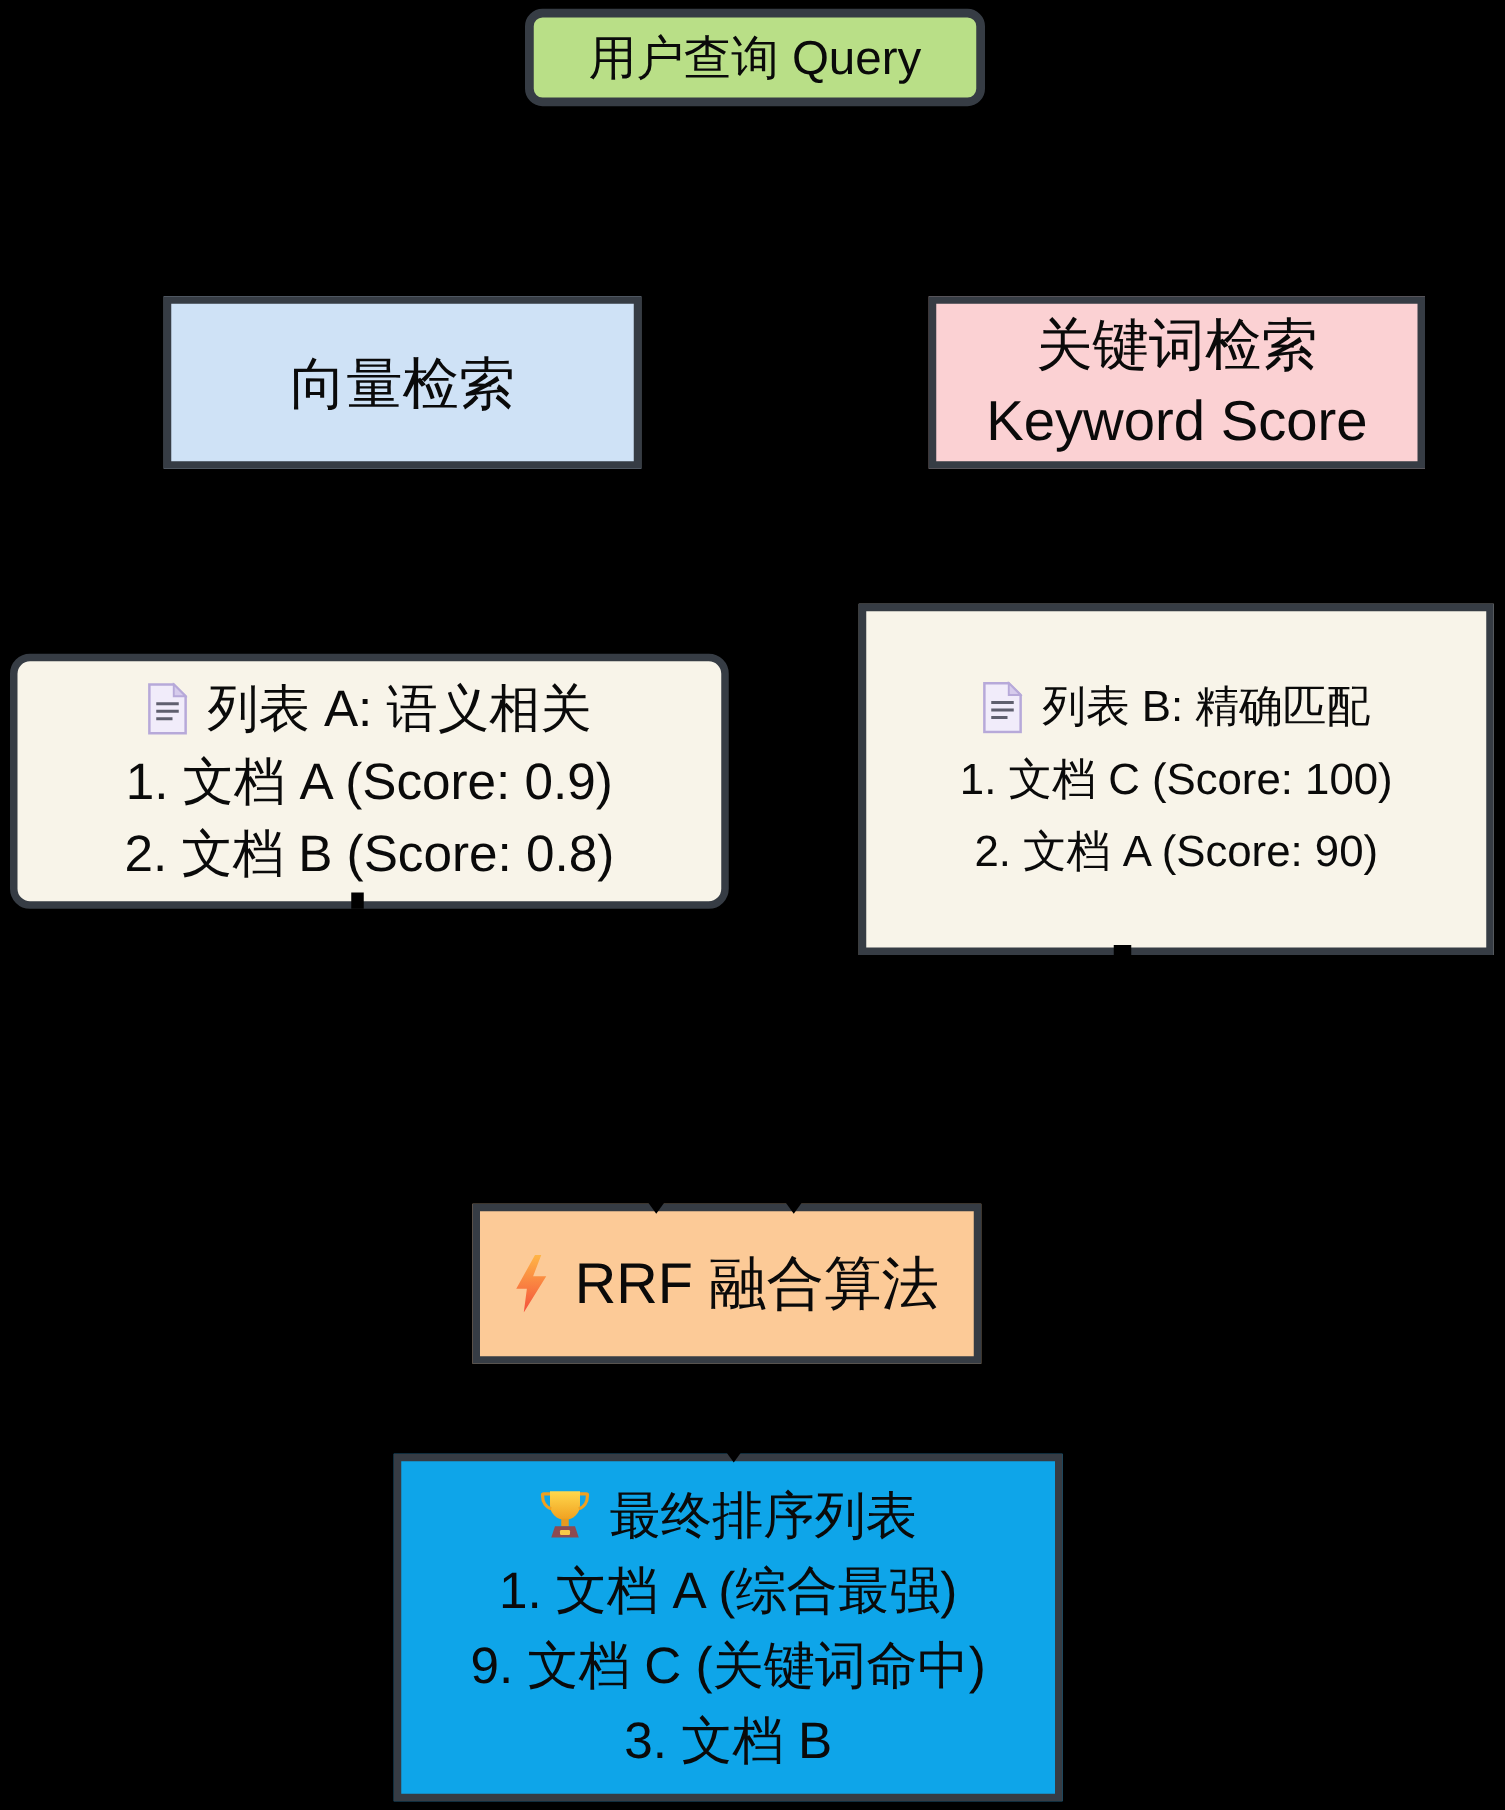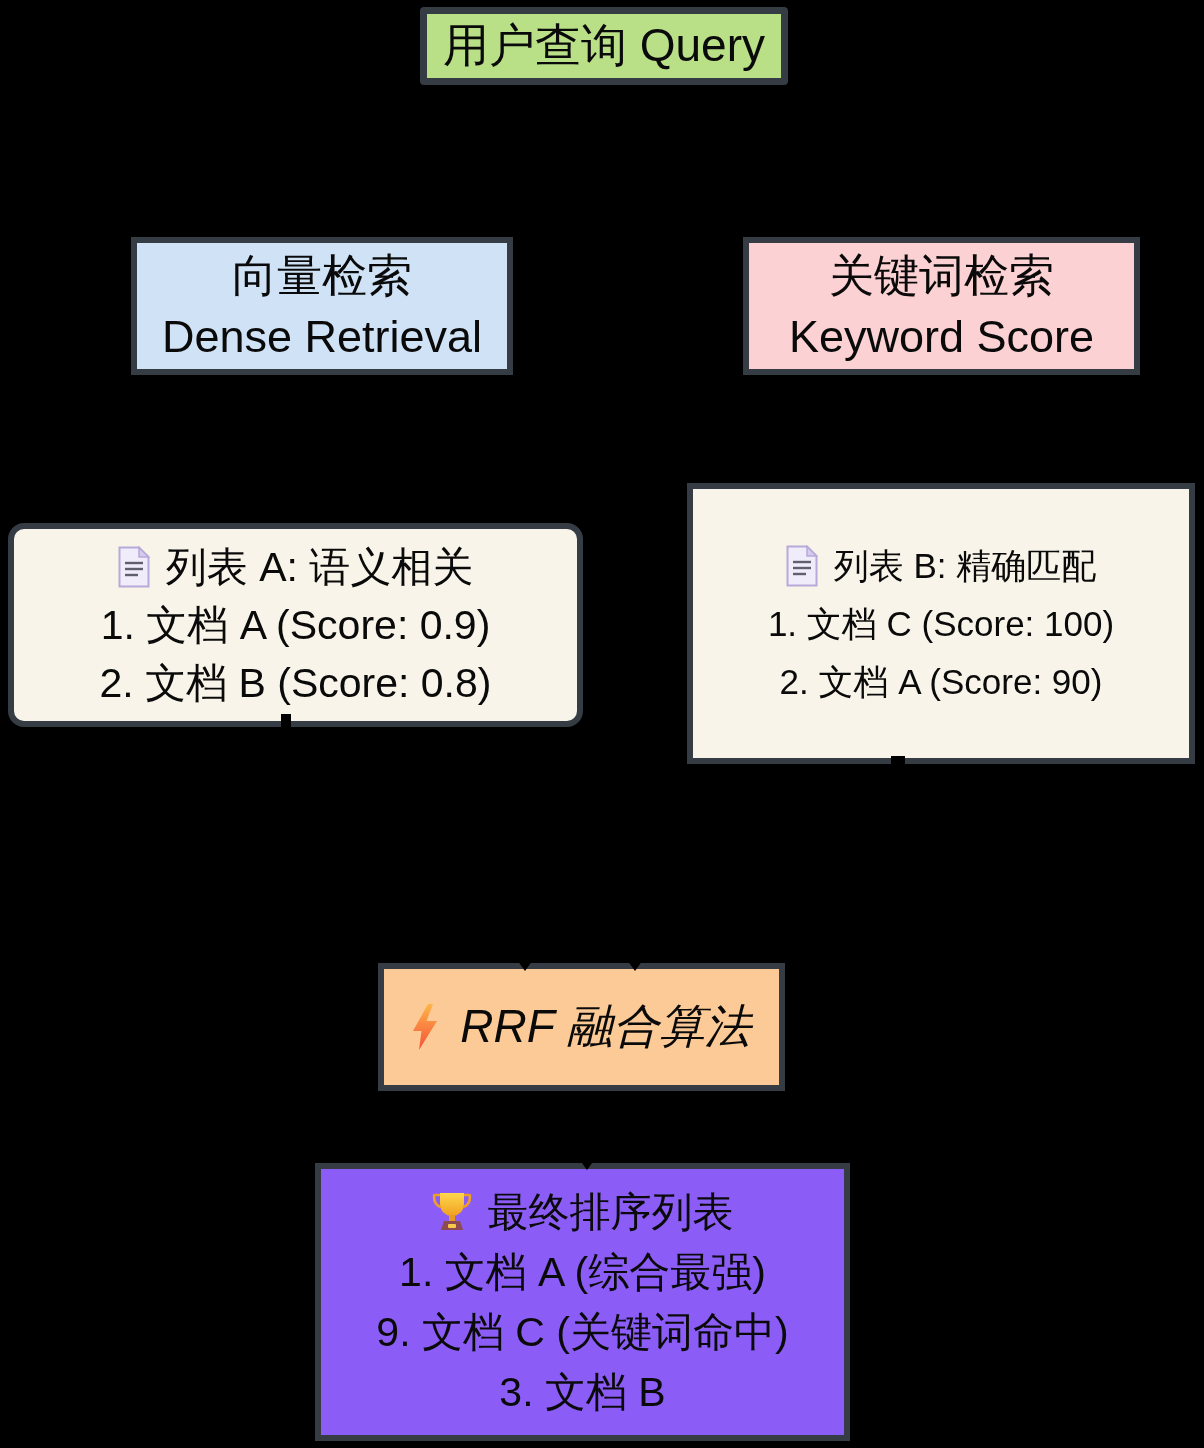--- a/index.html
+++ b/index.html
@@ -13,29 +13,29 @@
   .node{
     position:absolute;
     box-sizing:border-box;
     border:6px solid #363c44;
     display:flex;flex-direction:column;
     align-items:center;justify-content:center;
     text-align:center;
     color:#0a0a0a;
     z-index:2;
   }
-  #query{left:420px;top:7px;width:368px;height:78px;border-radius:4px;border-width:7px;font-size:46px;}
+  #query{left:420px;top:7px;width:368px;height:78px;border-radius:14px;border-width:7px;font-size:38px;}
   #dense{left:100px;top:237px;width:382px;height:138px;font-size:45px;line-height:61px;}
   #keyword{left:743px;top:237px;width:397px;height:138px;font-size:45px;line-height:61px;}
   #lista{left:8px;top:523px;width:575px;height:204px;font-size:41px;line-height:58px;border-radius:16px;}
   #listb{left:687px;top:483px;width:508px;height:281px;font-size:35px;line-height:58px;}
   #rrf{left:378px;top:963px;width:407px;height:128px;font-size:46px;}
   #final{left:315px;top:1163px;width:535px;height:278px;font-size:41px;line-height:60px;}
   .hdr{display:flex;align-items:center;justify-content:center;gap:16px;}
-  .rrf-row{display:flex;align-items:center;justify-content:space-between;gap:22px;font-style:italic;}
+  .rrf-row{display:flex;align-items:center;justify-content:space-between;gap:22px;}
   .icon{display:inline-flex;flex:0 0 auto;}
   .arrowhead{
     position:absolute;width:0;height:0;z-index:5;
     border-left:13px solid transparent;
     border-right:13px solid transparent;
     border-top:18px solid #000;
   }
   #ah-a{left:512px;top:953px;}
   #ah-b{left:622px;top:953px;}
   #ah-final{left:574px;top:1152px;}
@@ -47,21 +47,20 @@
 <body>
 
 <div id="canvas" style="background-color: rgb(0, 0, 0);">
 
   <div class="node" id="query" style="background-color: rgb(185, 223, 135); border-color: rgb(54, 60, 68); color: rgb(10, 10, 10);">
     <div>用户查询 Query</div>
   </div>
 
   <div class="node" id="dense" style="background-color: rgb(207, 226, 246); border-color: rgb(54, 60, 68); color: rgb(10, 10, 10); margin-left: 31px;">
     <div>向量检索</div>
-    <div>Dense Retrieval</div>
   </div>
 
   <div class="node" id="keyword" style="background-color: rgb(251, 209, 211); border-color: rgb(54, 60, 68); color: rgb(10, 10, 10);">
     <div>关键词检索</div>
     <div>Keyword Score</div>
   </div>
 
   <div class="node" id="lista" style="background-color: rgb(248, 244, 233); border-color: rgb(54, 60, 68); color: rgb(10, 10, 10);">
     <div class="hdr">
       <span class="icon">
@@ -110,21 +109,21 @@
                 <stop offset="1" stop-color="#f4503c"></stop>
             </linearGradient>
           </defs>
           <path d="M16 0 L1 27 H9.5 L7 46 L25 17 H14.5 L21 0 Z" fill="url(#lg)"></path>
         </svg>
       </span>
       <span>RRF 融合算法</span>
     </div>
   </div>
 
-  <div class="node" id="final" style="background-color: #8b5cf6; border-color: rgb(54, 60, 68); color: rgb(10, 10, 10);">
+  <div class="node" id="final" style="background-color: #0ea5e9; border-color: rgb(54, 60, 68); color: rgb(10, 10, 10);">
     <div class="hdr">
       <span class="icon">
         <svg width="40" height="42" viewBox="0 0 40 42">
           <defs>
             <linearGradient id="tg" x1="0" y1="0" x2="0" y2="1">
               <stop offset="0" stop-color="#ffd84d"></stop>
                 <stop offset="1" stop-color="#f0a020"></stop>
             </linearGradient>
           </defs>
           <path d="M8 2 H32 V13 A12 12 0 0 1 8 13 Z" fill="url(#tg)"></path>

